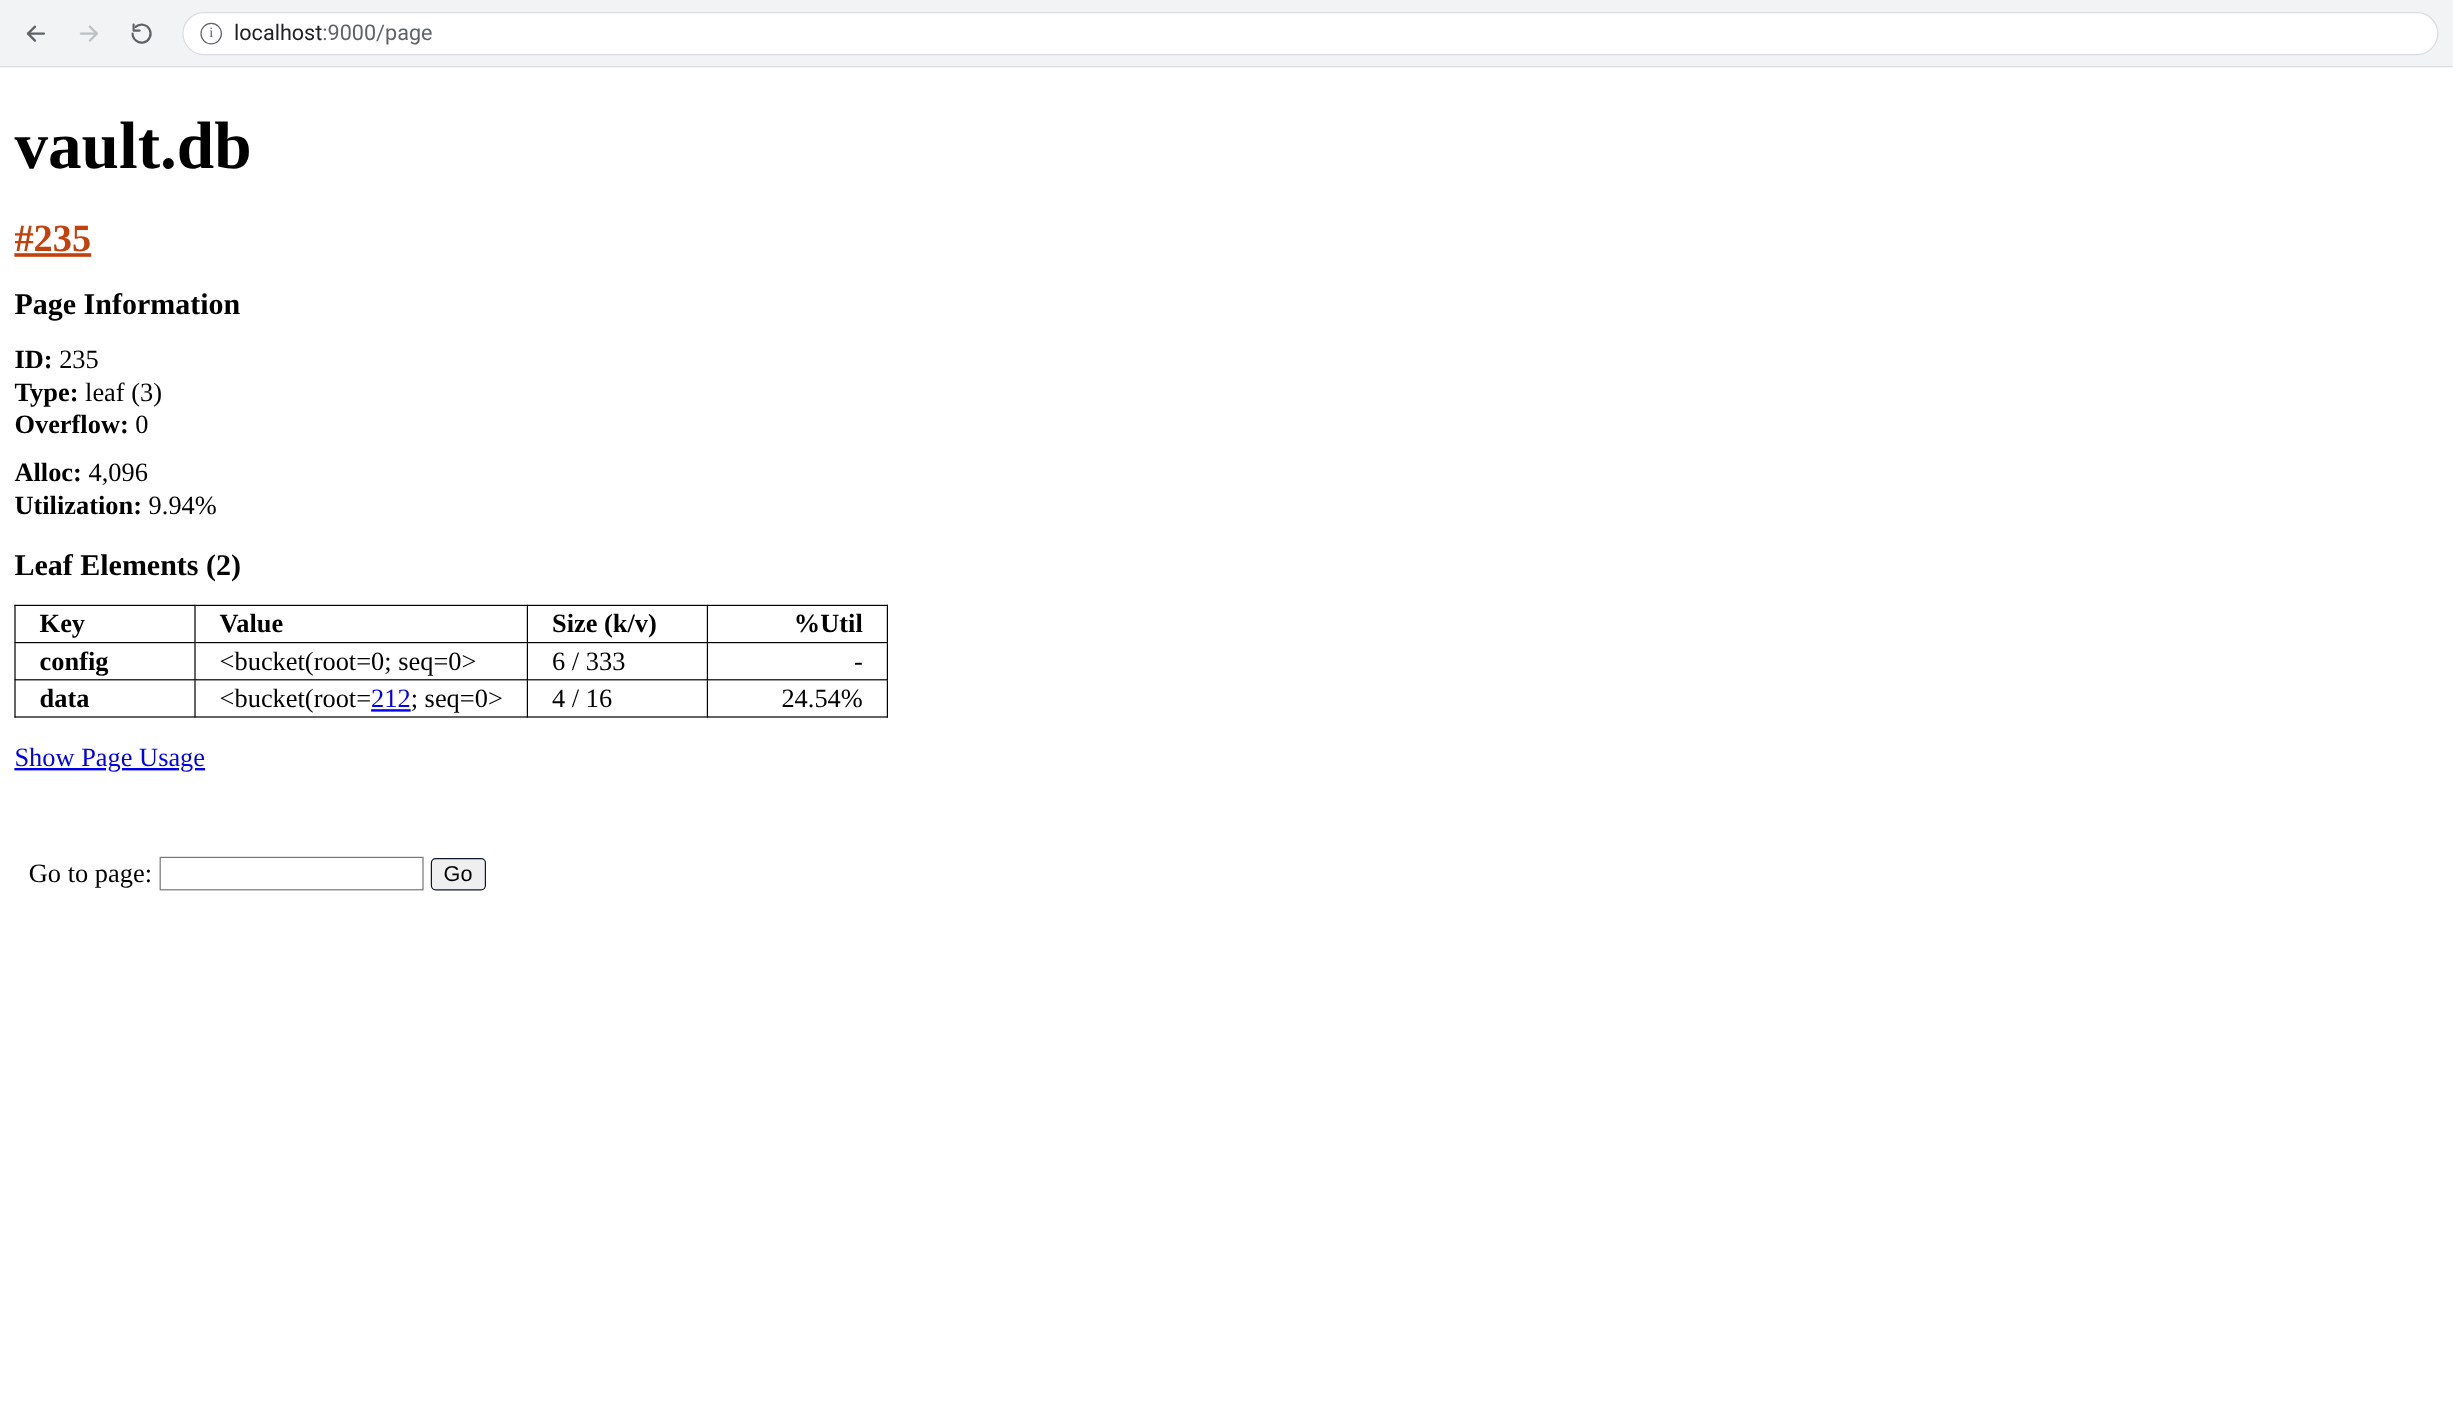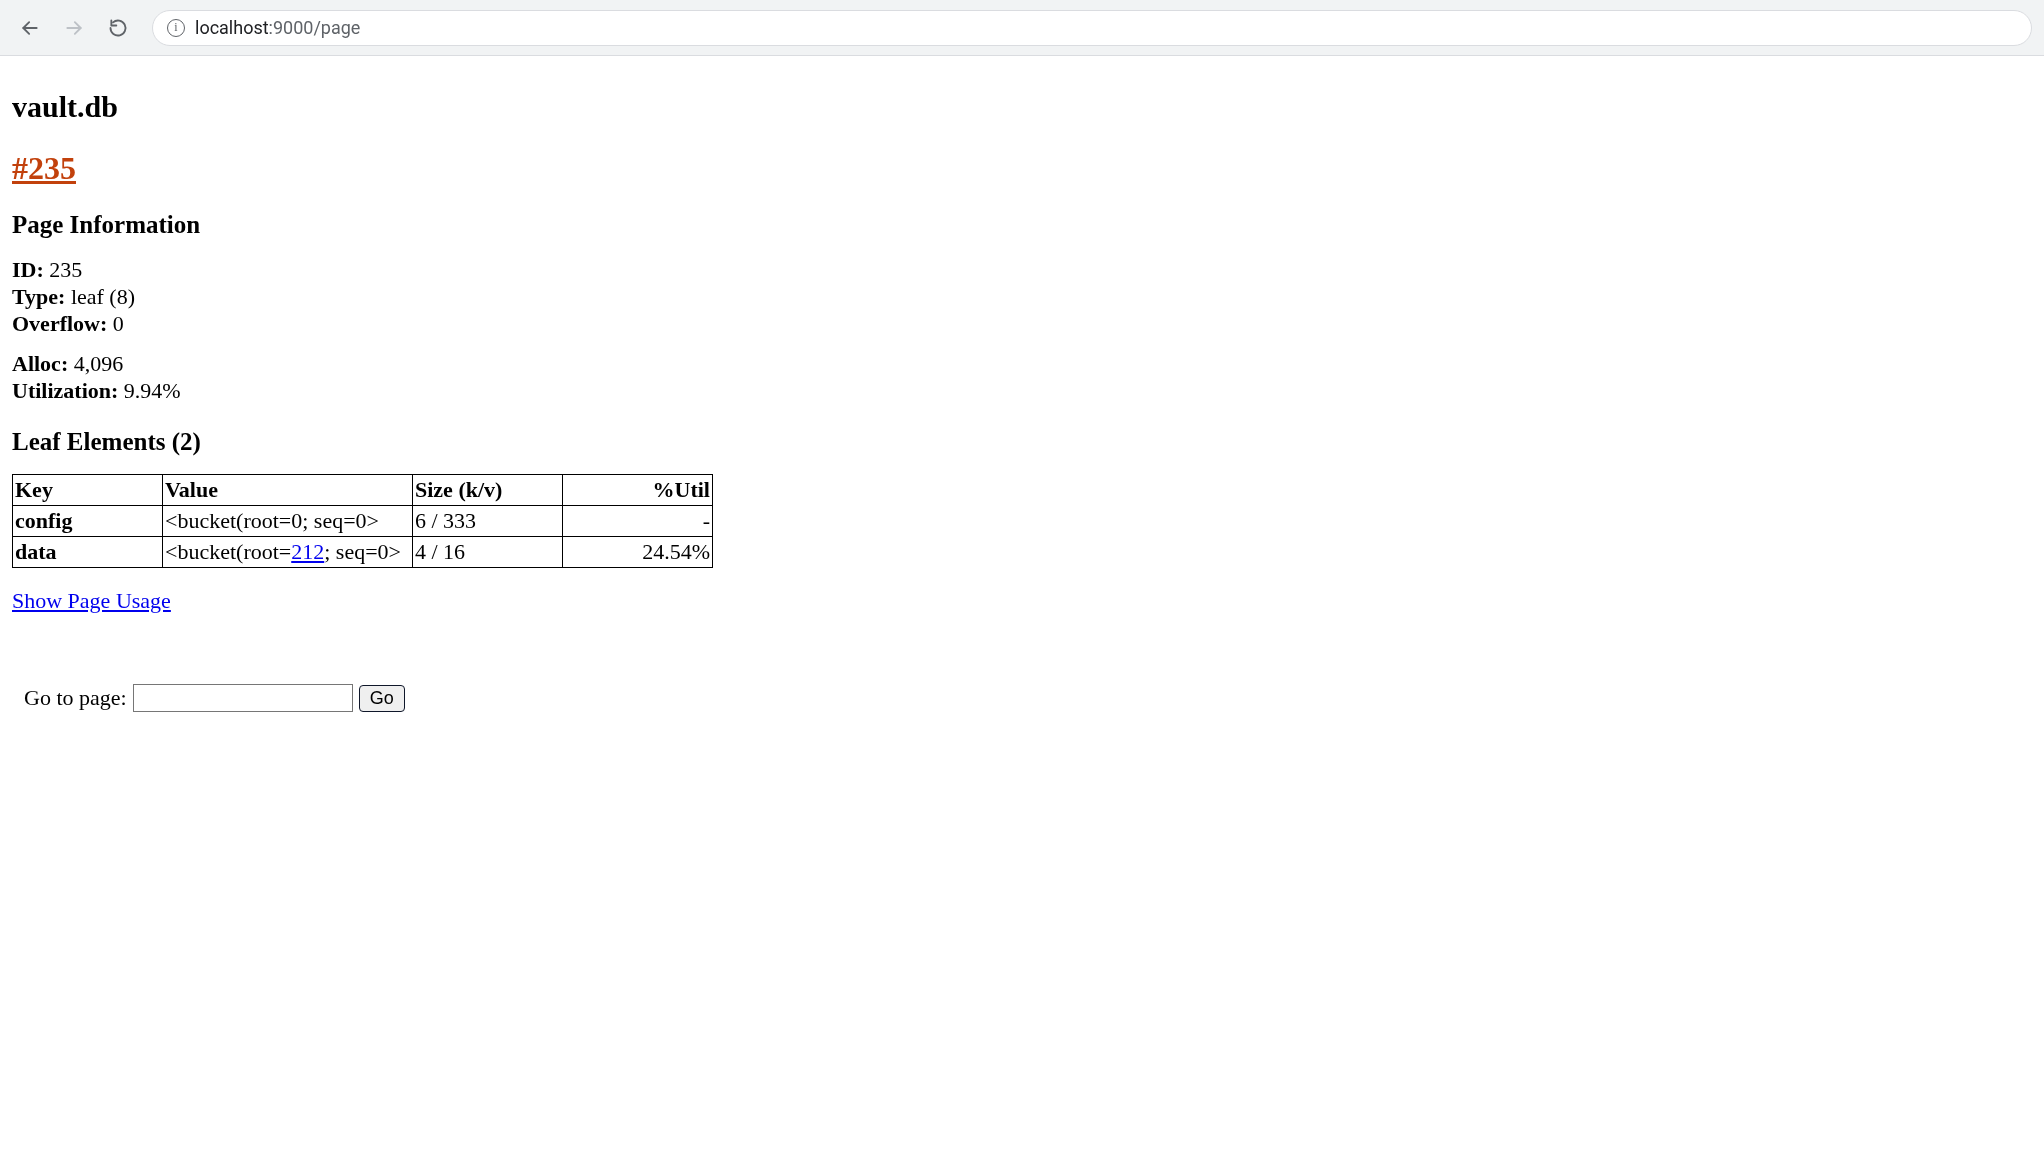--- a/index.html
+++ b/index.html
@@ -46,37 +46,37 @@
       color: #5f6368;
       font-family: serif;
     }
     .url-bar .host-part { color: #202124; }
     .url-bar .path-part { color: #5f6368; }
 
     .page {
       padding: 12px;
       font-size: 22px;
     }
-    h1 { font-size: 30px; font-weight: bold; margin: 22px 0; }
+    h1 { font-size: 56px; font-weight: bold; margin: 22px 0; }
     h2 { font-size: 32px; font-weight: bold; margin: 26px 0 20px; }
     h3 { font-size: 25px; font-weight: bold; margin: 24px 0 18px; }
     a.visited { color: #c2410c; }
     a.normal { color: #0000ee; text-decoration: underline; }
     p { margin: 20px 0; }
     .info-line { margin: 1px 0; }
     .info-line b { font-weight: bold; }
     .block { margin: 14px 0; }
     
     table.elements {
       border-collapse: collapse;
       margin: 6px 0;
     }
     table.elements th, table.elements td {
       border: 1px solid #000;
-      padding: 2px 2px;
+      padding: 2px 20px;
       font-size: 22px;
       text-align: left;
       vertical-align: middle;
     }
     table.elements th { font-weight: bold; }
     table.elements th.util, table.elements td.util { text-align: right; }
 
     .form-row {
       margin-top: 70px;
       display: flex;
@@ -133,21 +133,21 @@
 
 <div class="page">
   <h1>vault.db</h1>
 
   <h2><a href="#" class="visited">#235</a></h2>
 
   <h3>Page Information</h3>
 
   <div class="block">
     <div class="info-line"><b>ID:</b> <span>235</span></div>
-    <div class="info-line"><b>Type:</b> <span>leaf (8)</span></div>
+    <div class="info-line"><b>Type:</b> <span>leaf (3)</span></div>
     <div class="info-line"><b>Overflow:</b> <span>0</span></div>
   </div>
 
   <div class="block">
     <div class="info-line"><b>Alloc:</b> <span>4,096</span></div>
     <div class="info-line"><b>Utilization:</b> <span>9.94%</span></div>
   </div>
 
   <h3>Leaf Elements (2)</h3>
 

